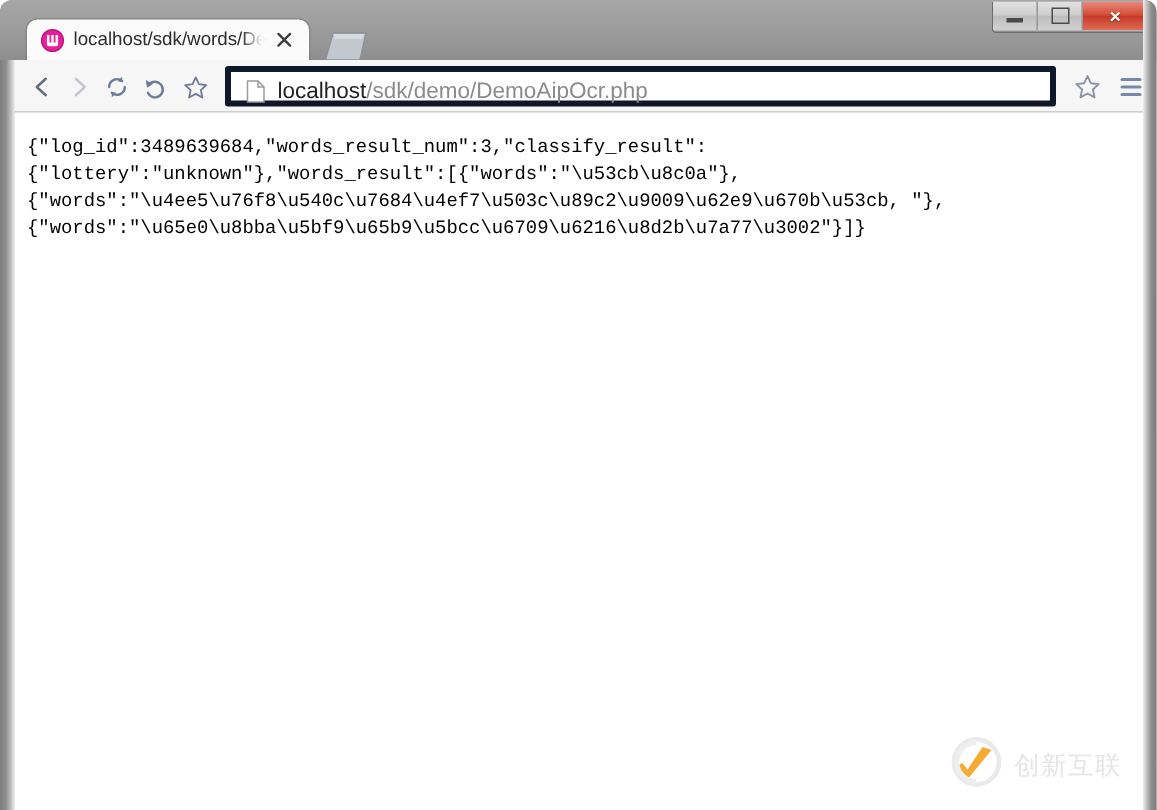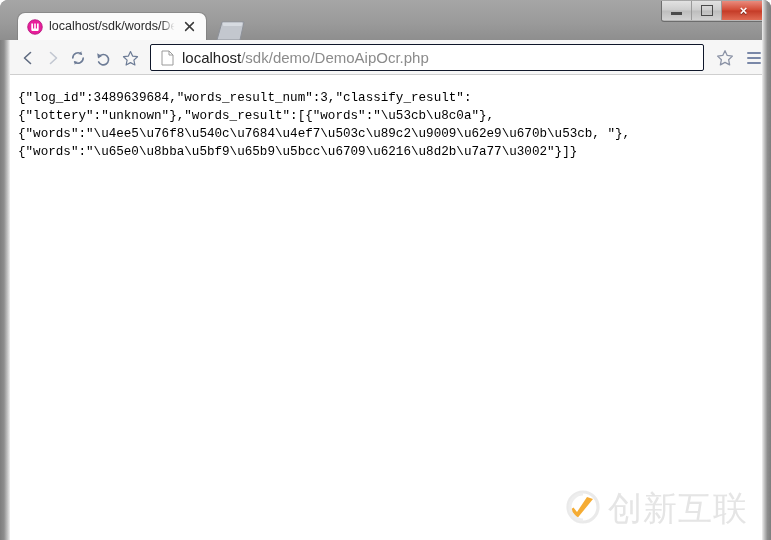--- a/index.html
+++ b/index.html
@@ -149,21 +149,21 @@
   .tb-history { left: 84px; }
   .tb-star    { left: 110px; }
 
   .omnibox {
     position: absolute;
     left: 140px;
     top: 4px;
     width: 554px;
     height: 27px;
     background: #ffffff;
-    border: 1px solid #0f172a;
+    border: 4px solid #0f172a;
     border-radius: 2px;
     box-sizing: border-box;
   }
   .omni-pageicon {
     position: absolute;
     left: 10px;
     top: 5px;
     width: 13px;
     height: 16px;
   }
@@ -236,21 +236,21 @@
   .watermark {
     position: absolute;
     right: 14px;
     bottom: 8px;
     display: flex;
     align-items: center;
     gap: 6px;
     opacity: 0.92;
   }
   .wm-text {
-    font-size: 34px;
+    font-size: 17px;
     color: #e3e3e3;
     letter-spacing: 1px;
     font-family: "DejaVu Sans", sans-serif;
   }
 
   
   .right-edge {
     position: absolute;
     right: 0; top: 0;
     width: 9px;

